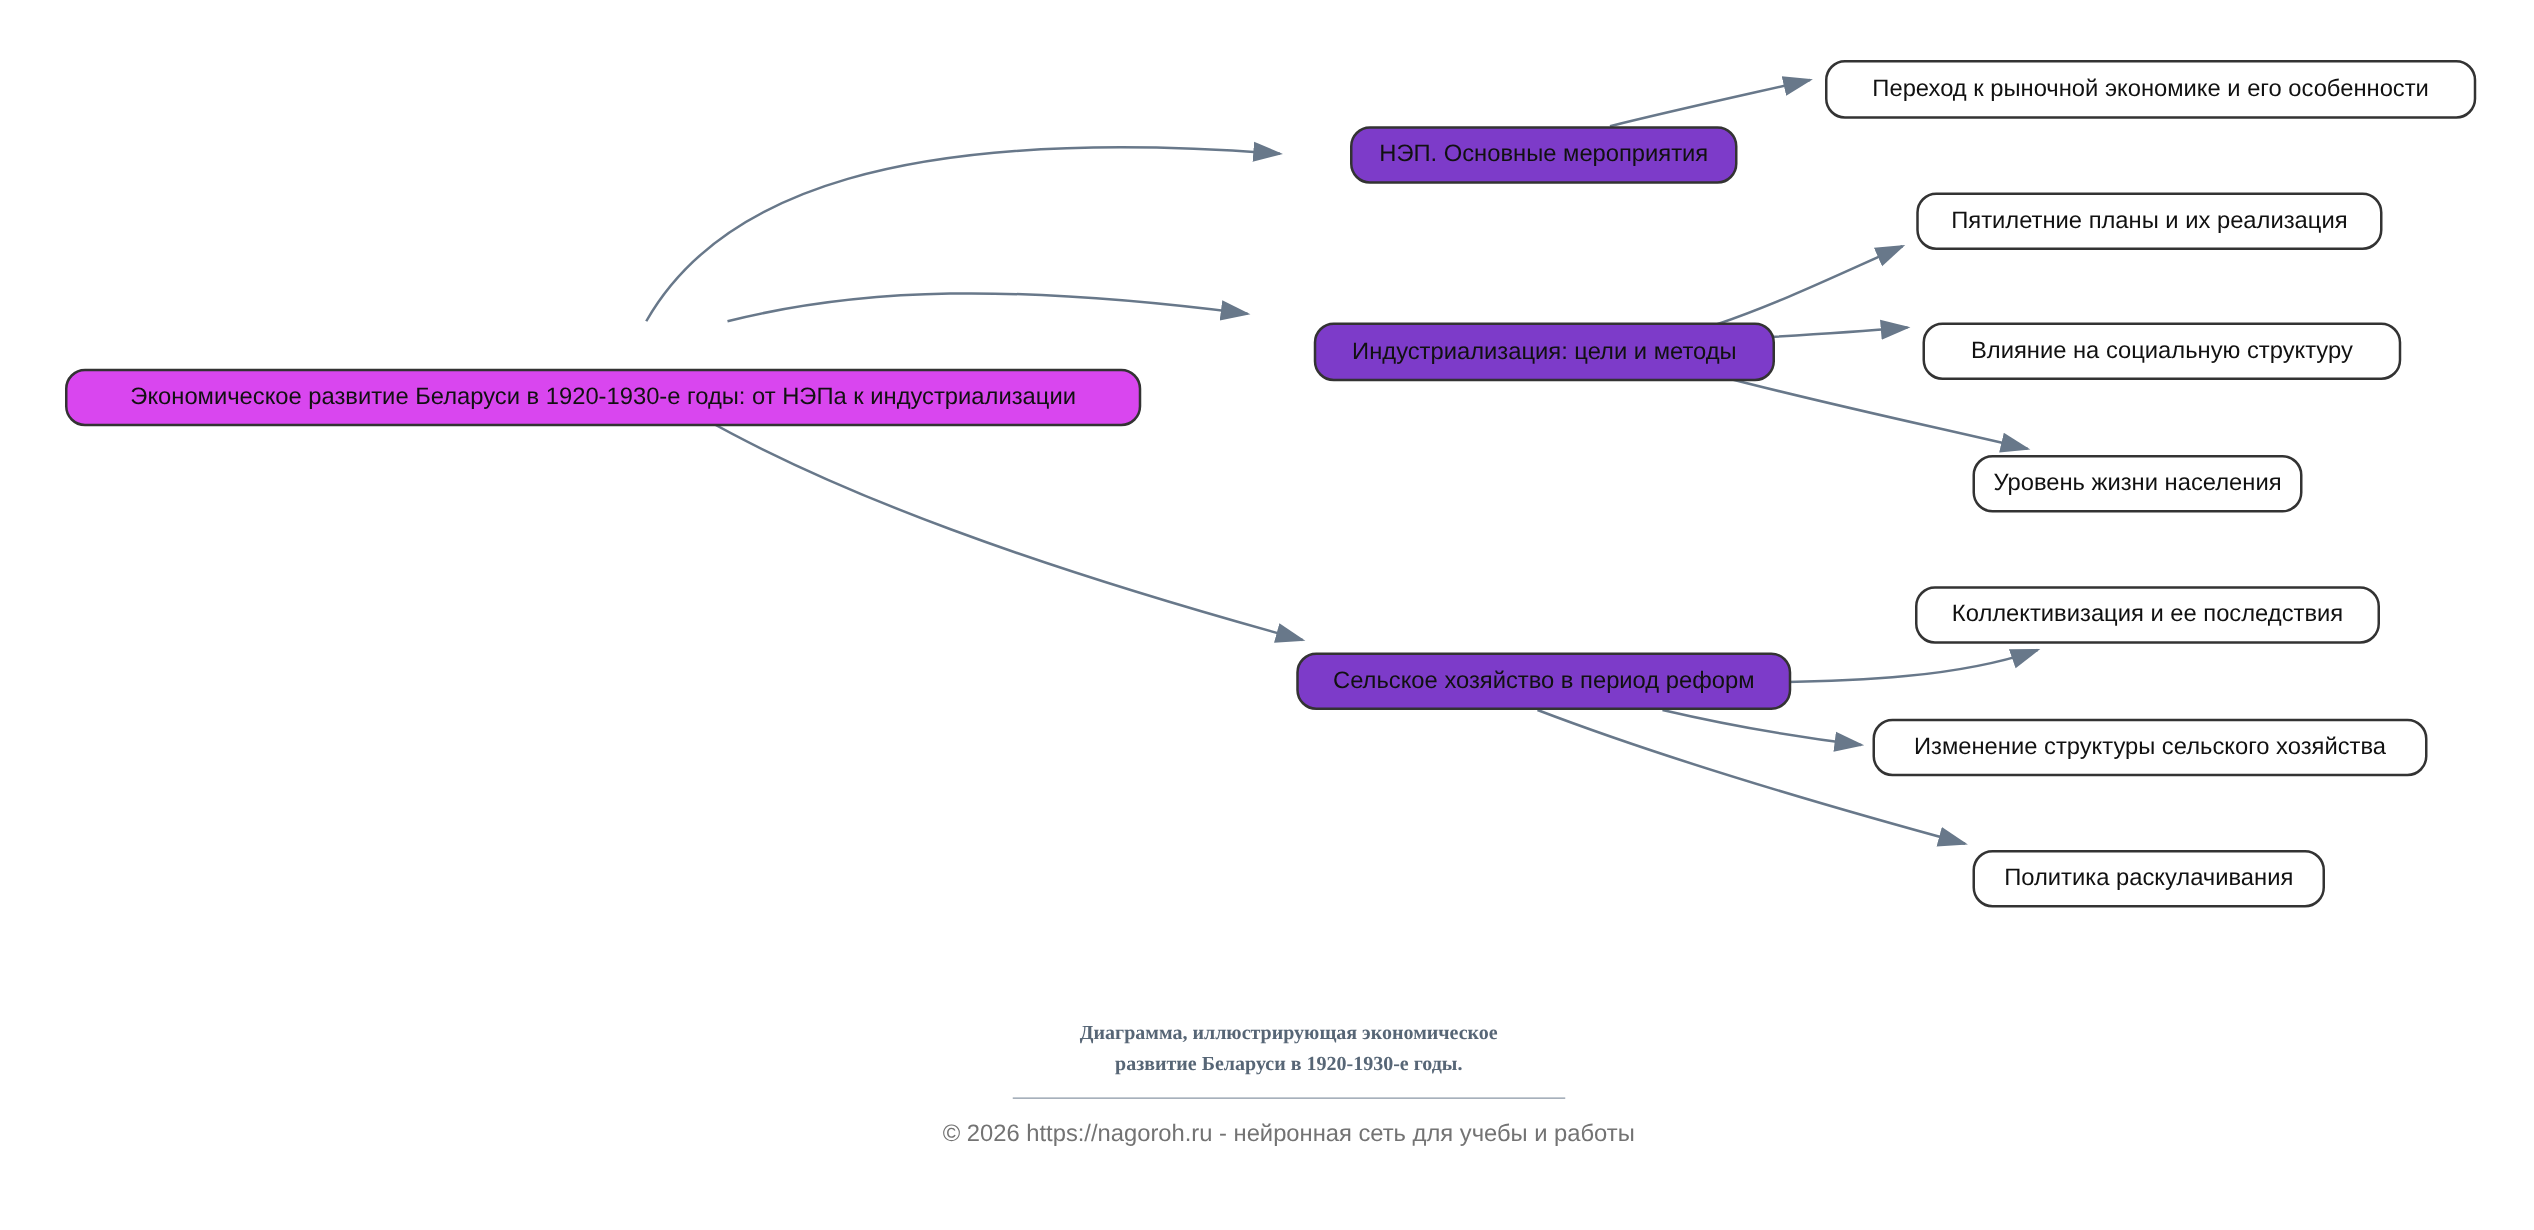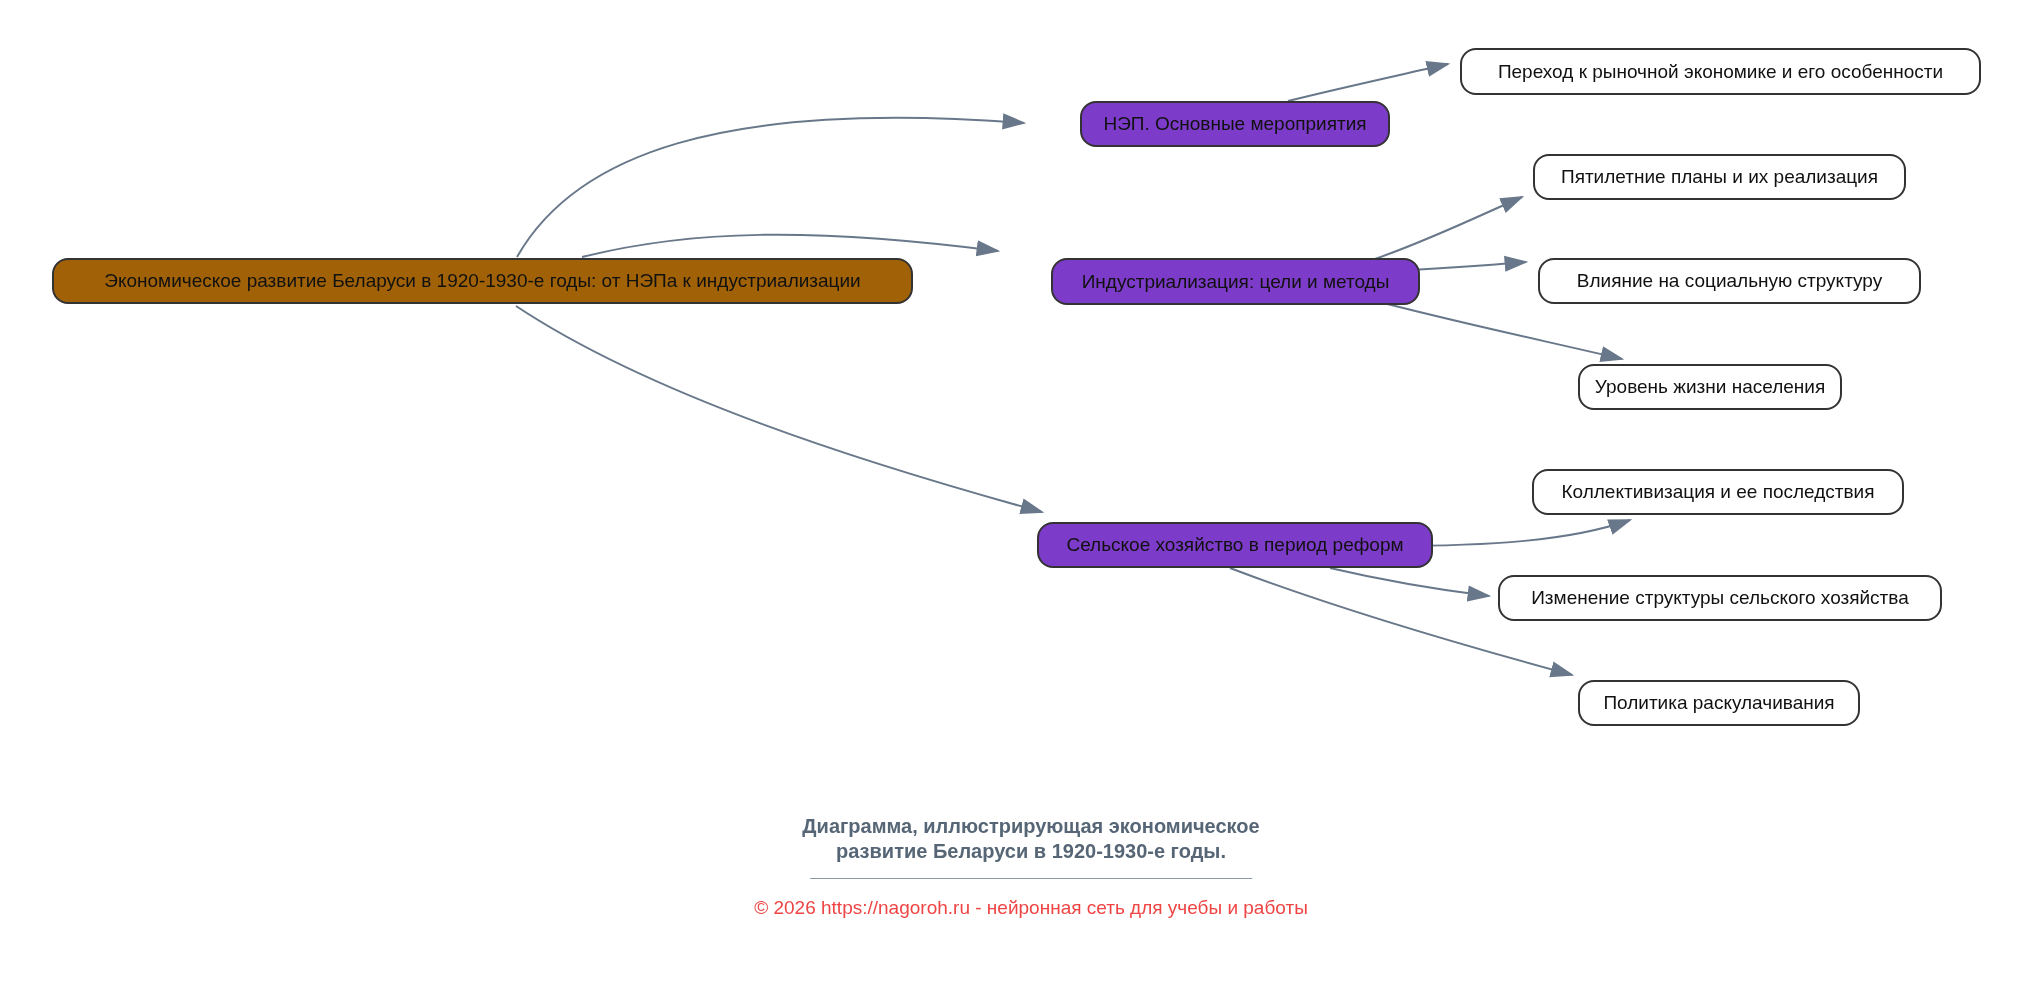--- a/index.html
+++ b/index.html
@@ -6,41 +6,41 @@
   .canvas{
     position:relative;width:2027px;height:984px;background:#ffffff;overflow:hidden;
     font-family:"Liberation Sans","DejaVu Sans",sans-serif;
   }
   svg.edges{position:absolute;left:0;top:0;width:2027px;height:984px;}
   .node{
     position:absolute;display:flex;align-items:center;justify-content:center;
     height:46px;border:2px solid #333333;border-radius:16px;
     font-size:19px;color:#111111;white-space:nowrap;box-sizing:border-box;
   }
-  .node.root{background:#a16207;}
+  .node.root{background:#d946ef;margin-top:37px;}
   .node.branch{background:#7d3bc9;margin-left:48px;}
   .node.leaf{background:#ffffff;}
   #n-root{left:52px;top:258px;width:861px;}
   #n-nep{left:1032px;top:101px;width:310px;}
   #n-indus{left:1003px;top:258px;width:369px;height:47px;}
   #n-selskoe{left:989px;top:522px;width:396px;}
   #n-perekhod{left:1460px;top:48px;width:521px;height:47px;}
   #n-pyatiletnie{left:1533px;top:154px;width:373px;}
   #n-vliyanie{left:1538px;top:258px;width:383px;}
   #n-uroven{left:1578px;top:364px;width:264px;}
   #n-kollekt{left:1532px;top:469px;width:372px;}
   #n-izmenenie{left:1498px;top:575px;width:444px;}
   #n-politika{left:1578px;top:680px;width:282px;}
   .caption{
     position:absolute;left:1031px;top:814px;transform:translateX(-50%);
     text-align:center;color:#576676;
   }
-  .caption .title{font-size:20px;font-weight:bold;line-height:25px;white-space:nowrap;}
+  .caption .title{font-size:16px;font-weight:bold;line-height:25px;white-space:nowrap;font-family:Liberation Serif, serif;}
   .caption .divider{width:442px;height:0;border-bottom:1.5px solid #8a97a5;margin:14px auto 0 auto;}
-  .caption .copyright{margin-top:18px;font-size:19px;font-weight:normal;color:#ef4444;white-space:nowrap;}
+  .caption .copyright{margin-top:18px;font-size:19px;font-weight:normal;color:#737373;white-space:nowrap;}
 </style>
 </head>
 <body>
 
 <div class="canvas">
 
   <svg class="edges" viewBox="0 0 2027 984">
     <defs>
       <marker id="arrow" viewBox="0 0 10 8" refX="9" refY="4" markerWidth="12" markerHeight="9.5" orient="auto">
         <path d="M0 0.6 L10 4 L0 7.4 Z" fill="#68788a"></path>

